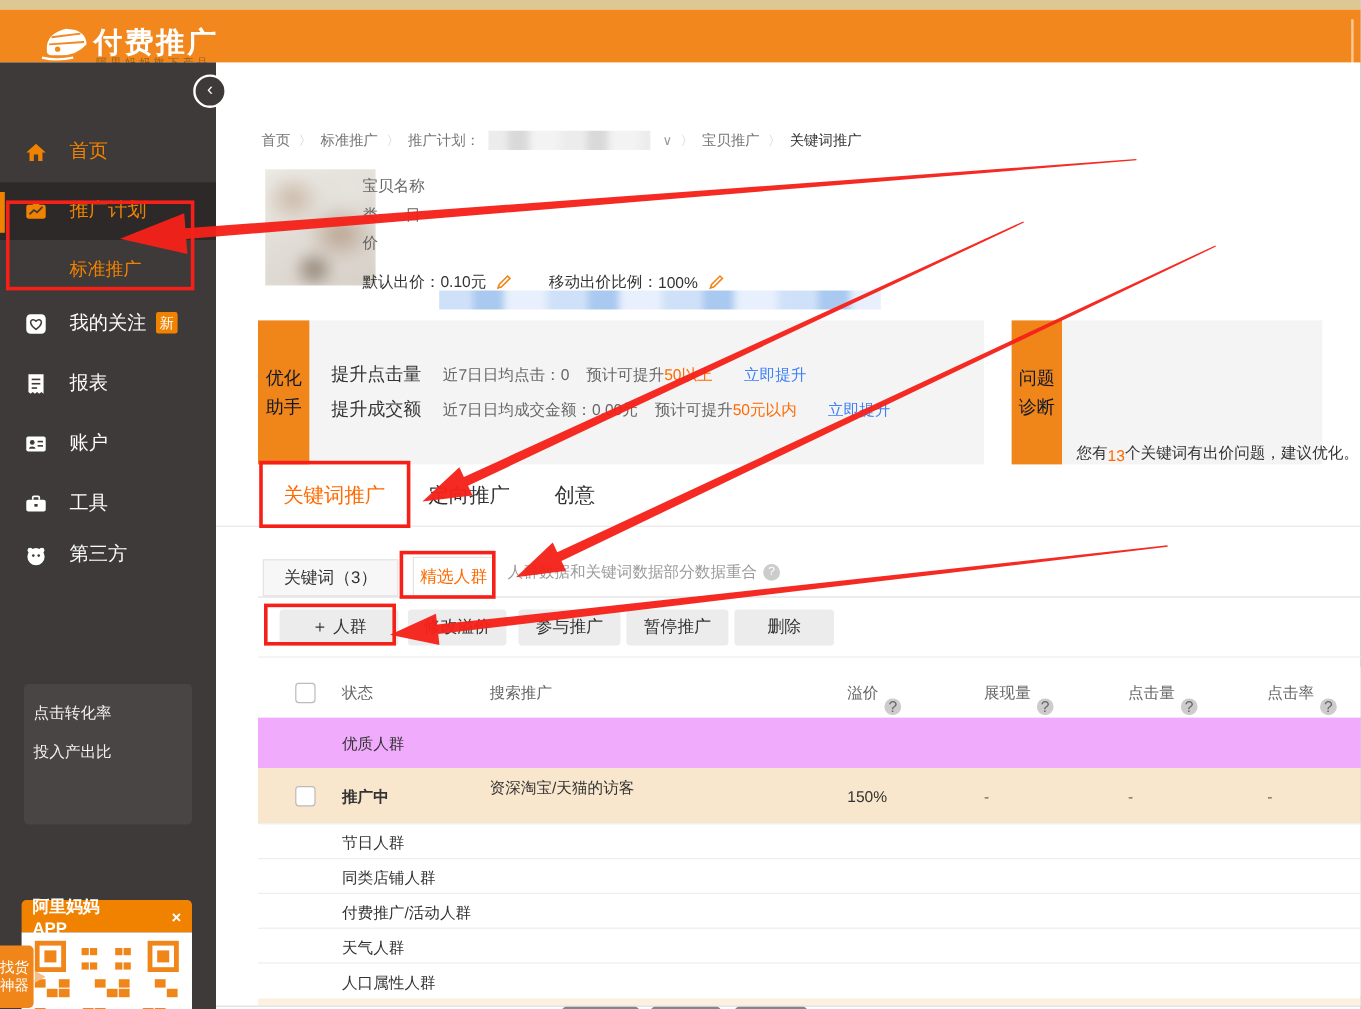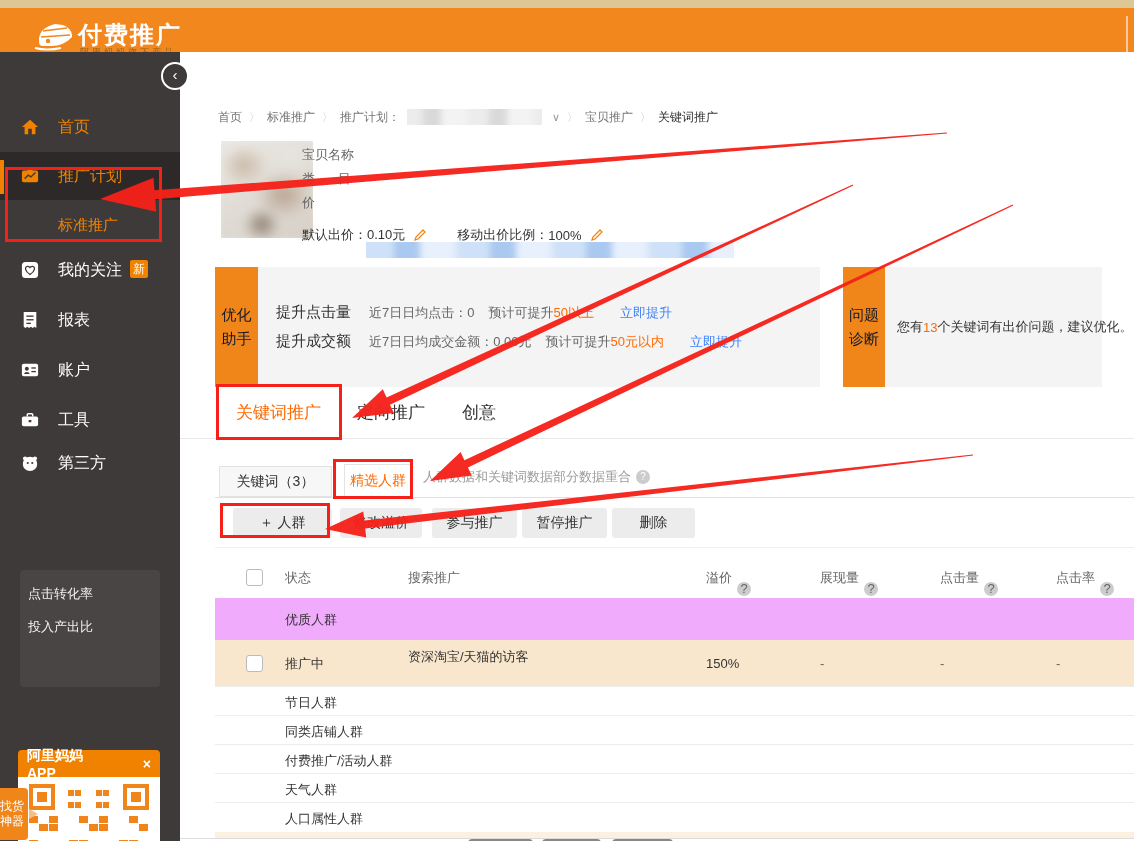--- a/index.html
+++ b/index.html
@@ -62,42 +62,42 @@
   .panel-tag{background:#f08519;color:#0f172a;font-size:15px;display:flex;flex-direction:column;
     justify-content:center;align-items:center;gap:5px;}
   .opt-body{left:258px;top:267px;width:562px;height:120px;background:#f4f4f4;display:flex;
     flex-direction:column;justify-content:center;gap:10px;padding-left:18px;box-sizing:border-box;}
   .opt-row{font-size:13px;color:#666;display:flex;align-items:center;white-space:nowrap;}
   .opt-title{color:#333;font-size:15px;margin-right:18px;}
   .opt-stat{margin-right:14px;}
   .hl{color:#ff6a00;}
   .blue-link{color:#3f82f7;margin-left:26px;cursor:pointer;text-decoration:none;}
   .diag-body{left:885px;top:267px;width:217px;height:120px;background:#f4f4f4;display:flex;
-    align-items:center;padding-left:12px;box-sizing:border-box;font-size:13px;color:#333;white-space:nowrap;}
+    align-items:flex-end;padding-left:12px;box-sizing:border-box;font-size:13px;color:#333;white-space:nowrap;}
   
   .main-tab{top:399px;height:27px;line-height:27px;font-size:17px;color:#333;cursor:pointer;white-space:nowrap;}
   .main-tab.active{color:#ff6a00;}
   .tabs-line{left:180px;top:438px;width:954px;height:1px;background:#e8e8e8;}
   .subtab-line{left:215px;top:497px;width:919px;height:1px;background:#e0e0e0;}
   .subtab{box-sizing:border-box;border:1px solid #e3e3e3;font-size:14px;display:flex;align-items:center;
     justify-content:center;cursor:pointer;white-space:nowrap;}
   .subtab-note{left:423px;top:468px;font-size:13px;color:#9b9b9b;display:flex;align-items:center;white-space:nowrap;}
   .qmark{display:inline-block;width:14px;height:14px;border-radius:50%;background:#ccc;color:#fff;
     font-size:10px;line-height:14px;text-align:center;margin-left:5px;cursor:pointer;}
   
   .tbtn{position:absolute;top:508px;height:30px;background:#ececec;border-radius:3px;font-size:14px;
     color:#333;display:flex;align-items:center;justify-content:center;cursor:pointer;white-space:nowrap;}
   .toolbar-line{left:215px;top:547px;width:919px;height:1px;background:#efefef;}
   .thead{left:215px;top:556px;width:919px;height:42px;background:#fff;}
   .thead span{position:absolute;top:13px;font-size:13px;color:#666;white-space:nowrap;}
   .checkbox{position:absolute;width:15px;height:15px;background:#fff;border:1px solid #bbb;
     border-radius:3px;cursor:pointer;}
   .trow{position:absolute;left:215px;width:919px;box-sizing:border-box;}
   .trow span{position:absolute;font-size:13px;color:#333;white-space:nowrap;}
-  .status-green{color:#7fb00e;font-weight:normal;}
+  .status-green{color:#7fb00e;font-weight:bold;}
   .beige1{background:#f0abfc;} .beige2{background:#f9e7cd;}
   .group-white{background:#fff;border-top:1px solid #ededed;}
   .bottom-beige{left:215px;top:832px;width:919px;height:6px;background:#fcf0e0;}
   .bottom-line{left:180px;top:838px;width:954px;height:1px;background:#dcdcdc;}
   
   .vbtn{position:absolute;top:839px;height:30px;background:rgba(125,125,125,.92);border-radius:4px;
     display:flex;align-items:center;justify-content:center;cursor:pointer;z-index:30;padding-left:11px;}
   .vbtn-zoom{left:468px;width:54px;color:#d6d6d6;font-size:15px;}
   .vbtn-fs{left:542px;width:48px;}
   .vbtn-snip{left:612px;width:50px;}

